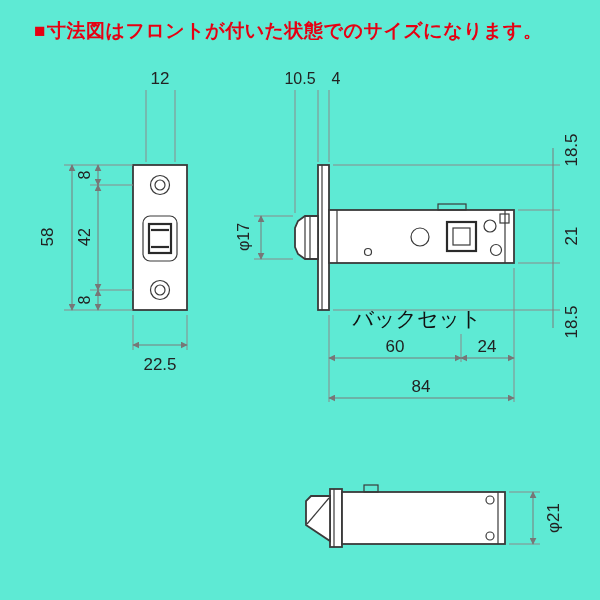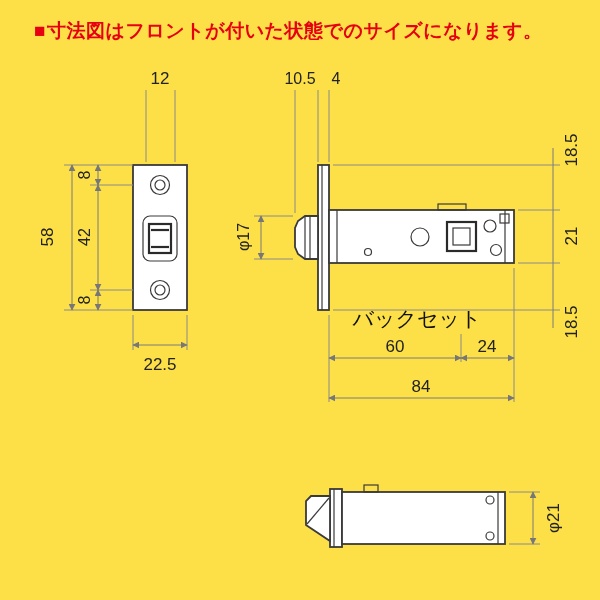--- a/index.html
+++ b/index.html
@@ -7,21 +7,21 @@
     padding: 0;
     background: #ffffff;
     width: 600px;
     height: 600px;
     font-family: "Liberation Sans", "DejaVu Sans", sans-serif;
   }
   .page {
     position: relative;
     width: 600px;
     height: 600px;
-    background: #fde047;
+    background: #5eead4;
     overflow: hidden;
   }
   .note {
     position: absolute;
     top: 18px;
     left: 34px;
     font-size: 19px;
     font-weight: bold;
     color: #e60012;
     letter-spacing: 0.5px;

